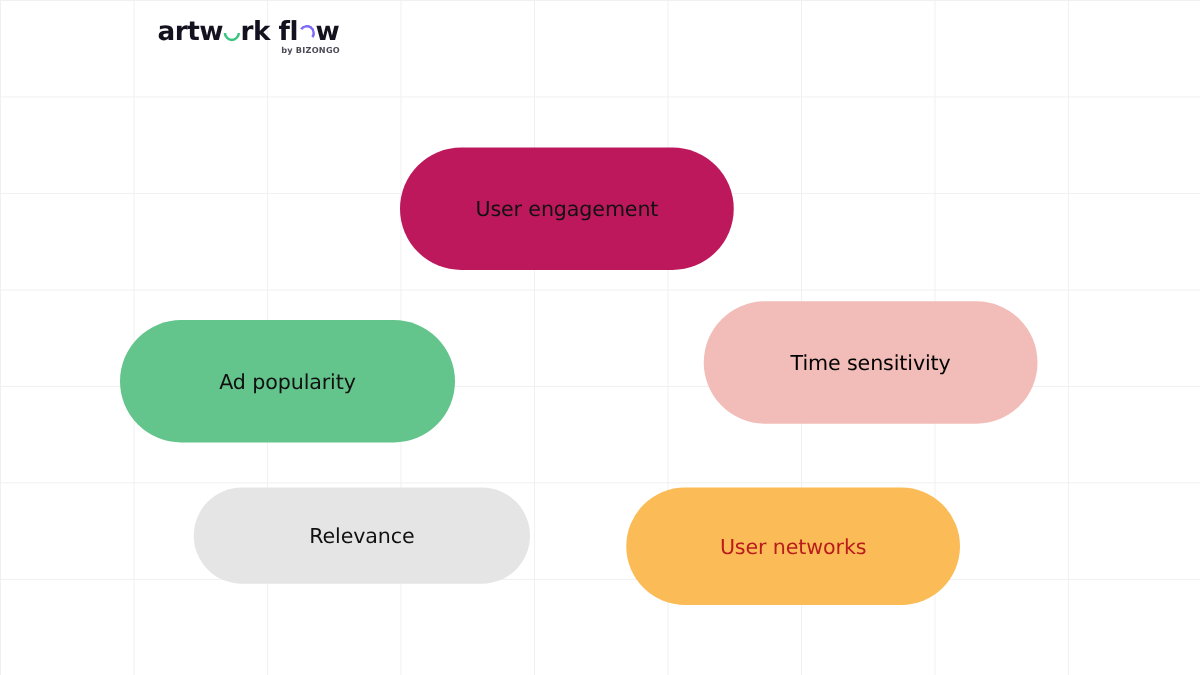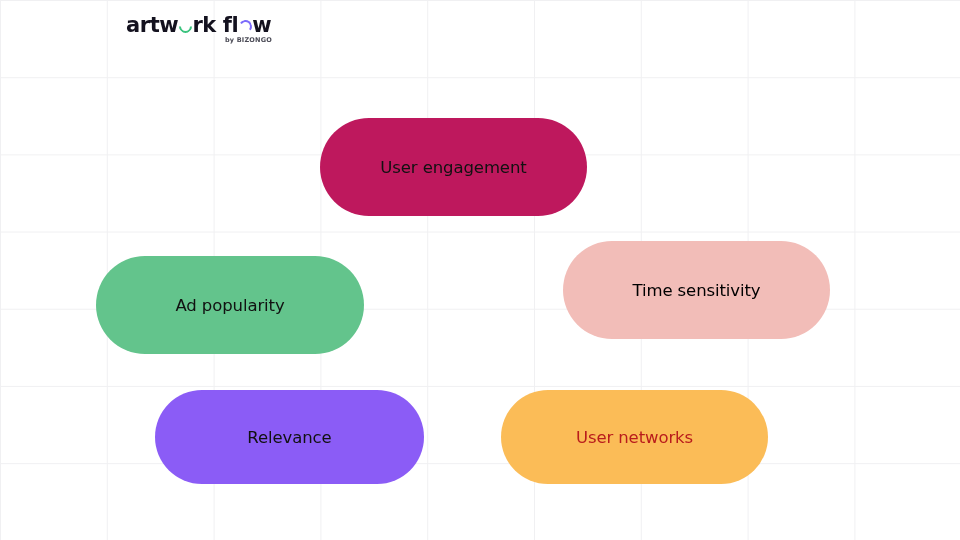--- a/index.html
+++ b/index.html
@@ -142,21 +142,21 @@
   </div>
 
   <div class="pill" style="left: 96px; top: 256px; width: 268px; height: 98px; background: rgb(99, 196, 140);">
     <span class="pill-label" style="color: rgb(17, 17, 17);">Ad popularity</span>
   </div>
 
   <div class="pill" style="left: 563px; top: 241px; width: 267px; height: 98px; background: rgb(242, 189, 184);">
     <span class="pill-label" style="color: #000000;">Time sensitivity</span>
   </div>
 
-  <div class="pill" style="left: 155px; top: 390px; width: 269px; height: 94px; background: #8b5cf6;">
+  <div class="pill" style="left: 155px; top: 390px; width: 269px; height: 77px; background: #e5e5e5;">
     <span class="pill-label" style="color: rgb(17, 17, 17);">Relevance</span>
   </div>
 
   <div class="pill" style="left: 501px; top: 390px; width: 267px; height: 94px; background: rgb(251, 188, 87);">
     <span class="pill-label" style="color: #b91c1c;">User networks</span>
   </div>
 
 </div>
 
 </body></html>

